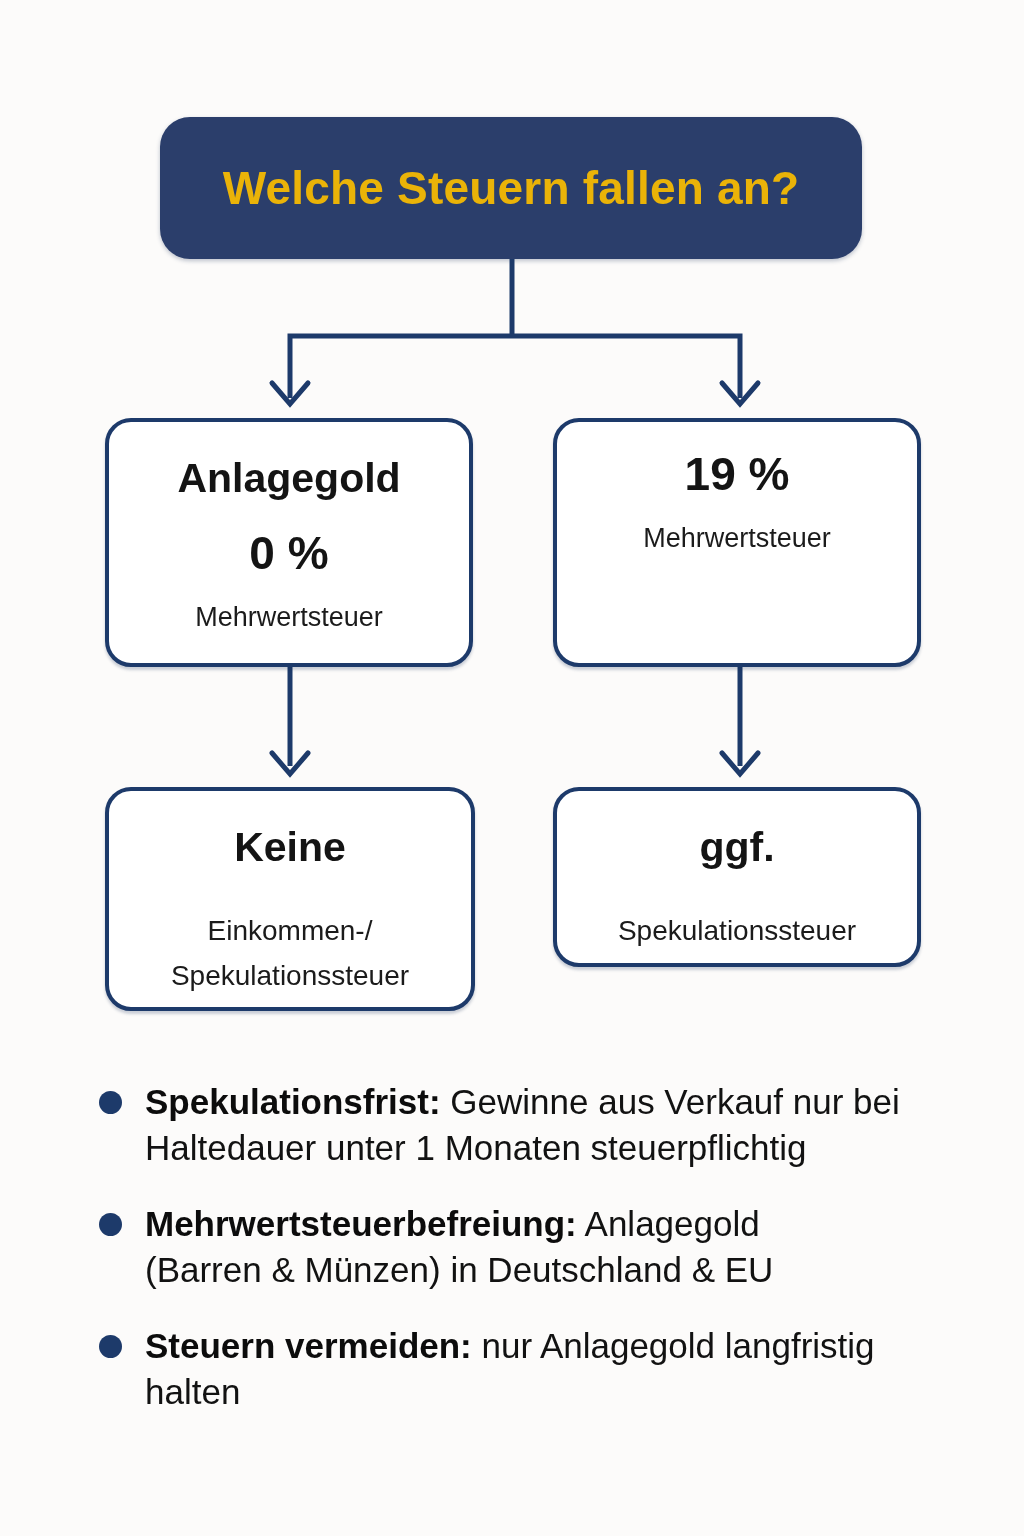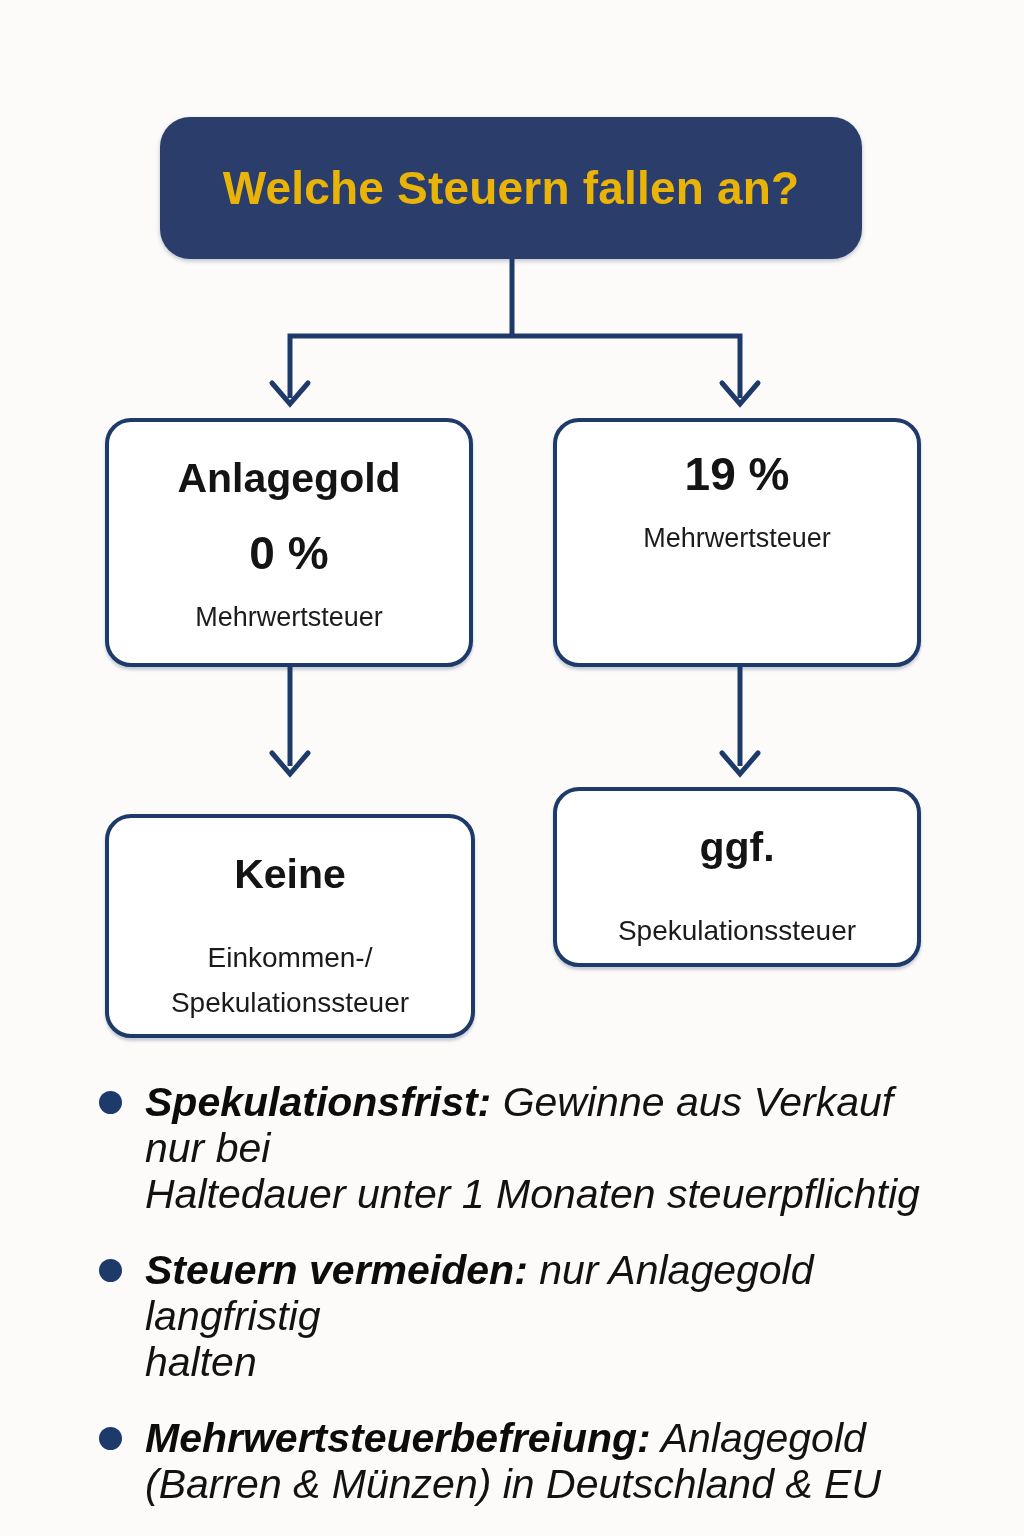--- a/index.html
+++ b/index.html
@@ -33,35 +33,35 @@
     position:absolute; box-sizing:border-box;
     background:#ffffff;
     border:4px solid #1d3a6a;
     border-radius:26px;
     display:flex; flex-direction:column; align-items:center;
     text-align:center;
     box-shadow:0 3px 3px rgba(25,45,85,.22);
   }
   #box-anlagegold  { left:105px; top:418px; width:368px; height:249px; }
   #box-sammlergold { left:553px; top:418px; width:368px; height:249px; }
-  #box-keine       { left:105px; top:814px; width:370px; height:224px; }
+  #box-keine       { left:105px; top:787px; width:370px; height:224px; }
   #box-ggf         { left:553px; top:787px; width:368px; height:180px; }
   .box-title { font-size:41px; font-weight:bold; color:#141414; margin-top:34px; line-height:1.1; }
   .box-value { font-size:46px; font-weight:bold; color:#141414; margin-top:27px; line-height:1.1; }
   .box-label { font-size:27px; color:#1b1b1b; margin-top:24px; line-height:1.1; }
   .box-sub   { font-size:28px; color:#1b1b1b; margin-top:38px; line-height:45px; }
   
   .bullets { position:absolute; left:99px; top:1079px; width:856px; }
   .bullet-item { display:flex; align-items:flex-start; margin-bottom:30px; }
   .bullet-dot {
     width:23px; height:23px; border-radius:50%;
     background:#1d3a6a; flex:0 0 23px;
     margin:12px 23px 0 0;
   }
-  .bullet-text { font-size:41px; line-height:46px; color:#121212;font-style:italic; }
+  .bullet-text { font-size:35px; line-height:46px; color:#121212; }
   .bullet-text .lead { font-weight:bold; color:#0c0c0c; }
 </style>
 </head>
 <body>
 
 <div class="canvas">
 
   <div class="header-node">
     <span class="header-title">Welche Steuern fallen an?</span>
   </div>
@@ -112,27 +112,27 @@
       <span class="bullet-dot"></span>
       <div class="bullet-text">
         <span class="lead">Spekulationsfrist:</span><span> Gewinne aus Verkauf nur bei</span><br>
         <span>Haltedauer unter 1 Monaten steuerpflichtig</span>
       </div>
     </div>
 
     <div class="bullet-item">
       <span class="bullet-dot"></span>
       <div class="bullet-text">
-        <span class="lead">Steuern vermeiden:</span><span> nur Anlagegold langfristig</span><br>
-        <span>halten</span>
+        <span class="lead">Mehrwertsteuerbefreiung:</span><span> Anlagegold</span><br>
+        <span>(Barren &amp; Münzen) in Deutschland &amp; EU</span>
       </div>
     </div>
 
     <div class="bullet-item">
       <span class="bullet-dot"></span>
       <div class="bullet-text">
-        <span class="lead">Mehrwertsteuerbefreiung:</span><span> Anlagegold</span><br>
-        <span>(Barren &amp; Münzen) in Deutschland &amp; EU</span>
+        <span class="lead">Steuern vermeiden:</span><span> nur Anlagegold langfristig</span><br>
+        <span>halten</span>
       </div>
     </div>
 
   </div>
 </div>
 
 </body></html>

